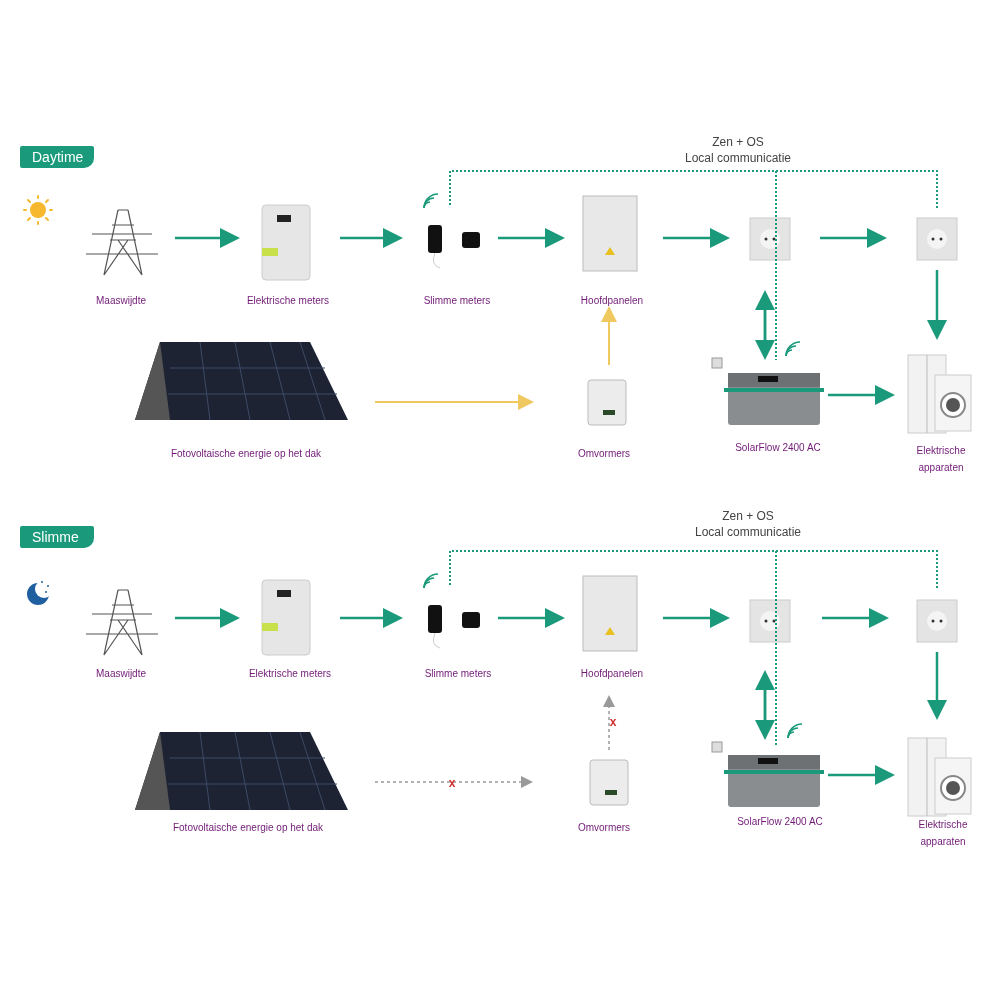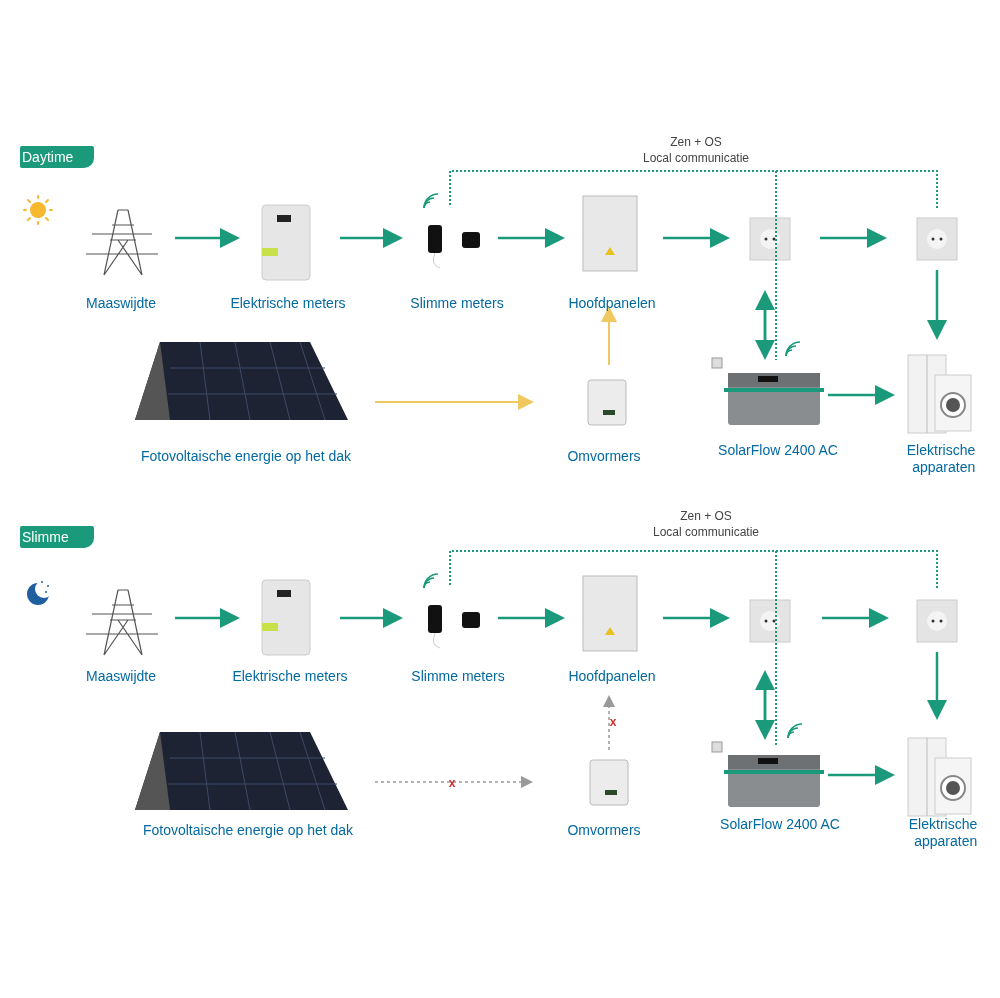--- a/index.html
+++ b/index.html
@@ -2,24 +2,24 @@
 <html><head>
 <meta charset="utf-8">
 <style>
   html, body { margin:0; padding:0; background:#ffffff; }
   body { width:1000px; height:998px; position:relative; overflow:hidden;
          font-family:"Liberation Sans", sans-serif; color:#3a3a3a; }
   .section { position:absolute; left:0; width:1000px; height:370px; }
   .sec-day { top:130px; }
   .sec-night { top:510px; }
   .badge { position:absolute; left:20px; width:74px; height:22px; background:#1a9a7a;
-           color:#fff; font-size:14px; line-height:22px; padding-left:2px; box-sizing:border-box;
+           color:#fff; font-size:14px; line-height:22px; padding-left:12px; box-sizing:border-box;
            border-radius:2px 2px 10px 2px; }
-  .label { position:absolute; font-size:14px; color:#0369a1; text-align:right; white-space:nowrap; transform:translateX(-50%); }
-  .comm { position:absolute; font-size:12px; color:#444; text-align:center; transform:translateX(-50%); line-height:16px; }
+  .label { position:absolute; font-size:10px; color:#701a75; text-align:center; white-space:nowrap; transform:translateX(-50%); }
+  .comm { position:absolute; font-size:12px; color:#444; text-align:center; transform:translateX(-50%); line-height:16px;margin-left:42px; }
   svg.layer { position:absolute; left:0; top:0; width:1000px; height:370px; overflow:visible; }
 </style>
 </head>
 <body>
 
 <div class="section sec-day">
   <div class="badge" style="top:16px;">Daytime</div>
 
   <svg class="layer" viewBox="0 0 1000 370">
     <defs>

